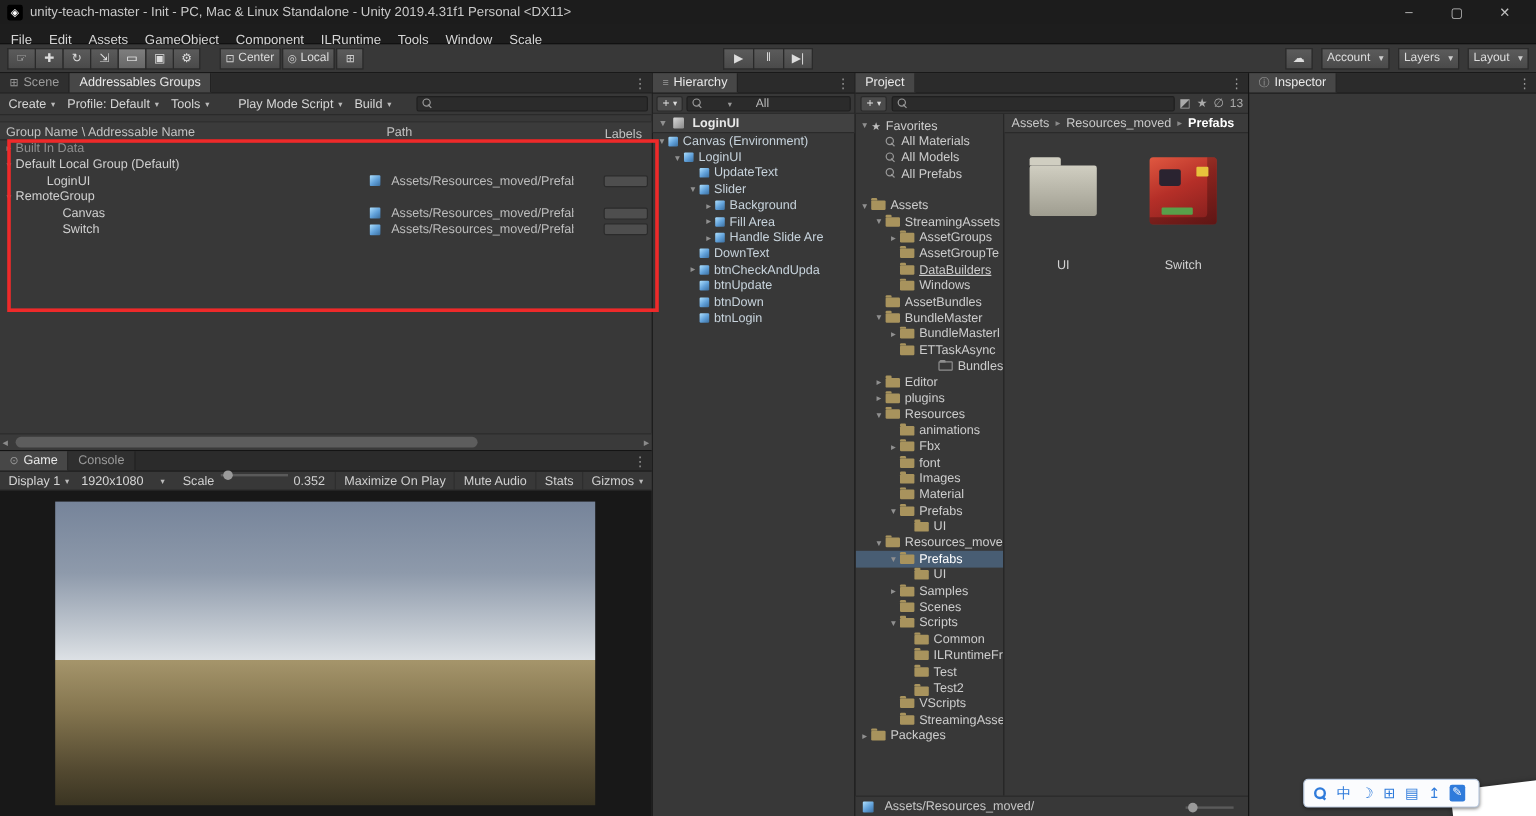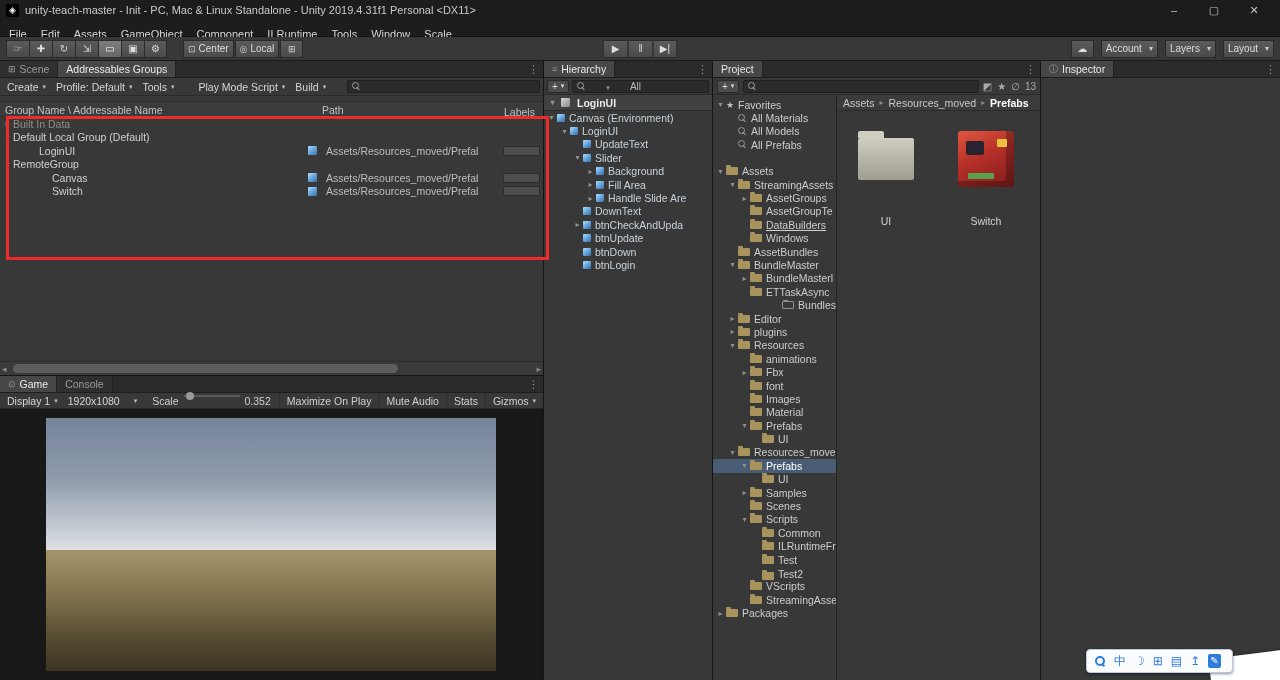--- a/index.html
+++ b/index.html
@@ -685,20 +685,27 @@
                   <div class="st a"></div>
                   <div class="st b"></div>
                   <div class="st c"></div>
                 </div>
               </div>
               <div class="tilelabel">Switch</div>
             </div>
           </div>
       </div>
     </div>
+    <div class="projstatus">
+      <span class="i-cube"></span>
+      <span class="statpath">Assets/Resources_moved/</span>
+      <div class="zoomslider">
+          <div class="zoomthumb"></div>
+        </div>
+    </div>
   </div>
 
   <div class="panel insp">
     <div class="tabstrip">
         <div class="tab active">
           <span class="tabicon">ⓘ</span>
           <span>Inspector</span>
         </div>
         <span class="dots">⋮</span>
       </div>

